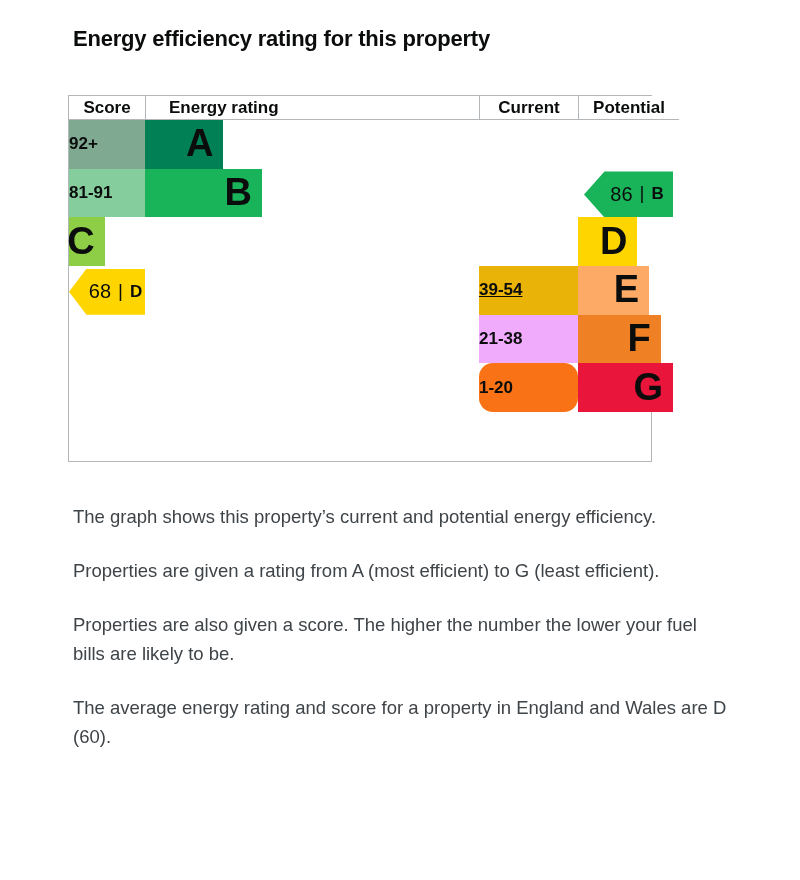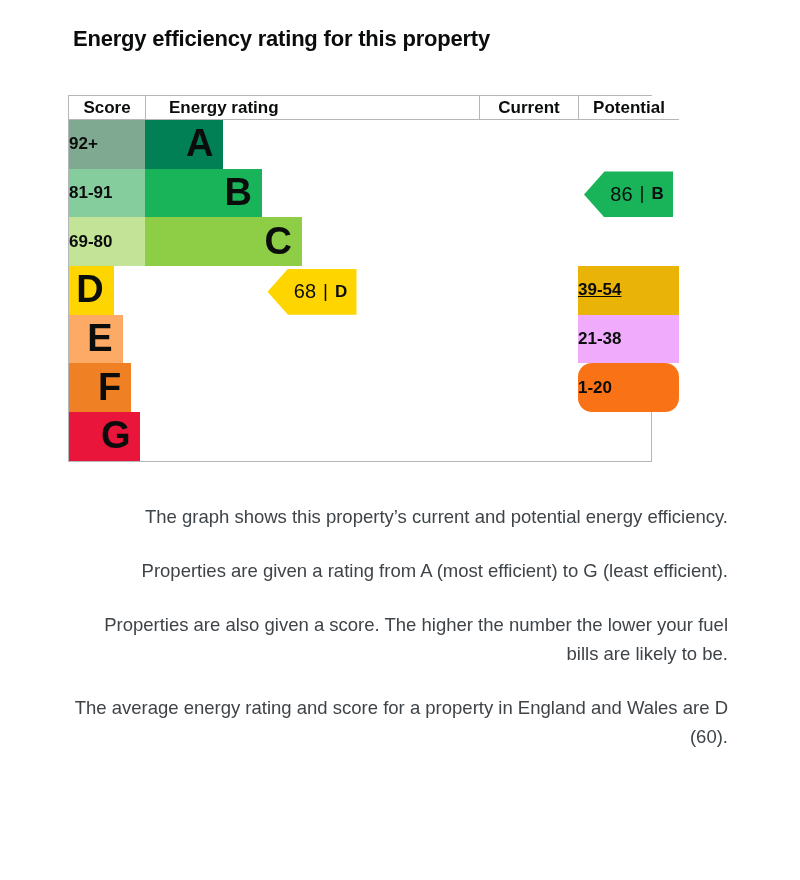--- a/index.html
+++ b/index.html
@@ -65,21 +65,21 @@
     display:flex;align-items:center;justify-content:center;
     padding-left:17px;gap:7px;color:#0b0c0c;
   }
   .marker .num{font-size:20px;font-weight:400;}
   .marker .sep{font-size:19px;font-weight:400;transform:translateY(-1px);}
   .marker .band{font-size:17px;font-weight:700;}
   
   .bottom{margin-top:40px;}
   .bottom p{
     font-size:18.5px;line-height:29px;margin:0 0 25px 0;
-    max-width:655px;color:var(--body);text-align:right;
+    max-width:655px;color:var(--body);
   }
 </style>
 </head>
 <body>
 
 <div class="container">
 
   <h1 class="page-title">Energy efficiency rating for this property</h1>
 
 
@@ -106,21 +106,20 @@
           </div>
         </div>
         <div class="side-cell bl"></div>
         <div class="side-cell bl">
           <div class="marker" style="background: rgb(25, 180, 89);">
             <span class="num">86</span>
             <span class="sep">|</span>
             <span class="band">B</span>
           </div>
         </div>
-        <div class="score-cell" style="background: rgb(195, 228, 151);">69-80</div>
         <div class="bar-cell">
           <div class="bar" style="width: 47%; background: rgb(141, 206, 70);">
             <span class="letter">C</span>
           </div>
         </div>
         <div class="side-cell bl"></div>
         <div class="side-cell bl"></div>
         <div class="bar-cell">
           <div class="bar" style="width: 58.8%; background: rgb(255, 213, 0);">
             <span class="letter">D</span>

